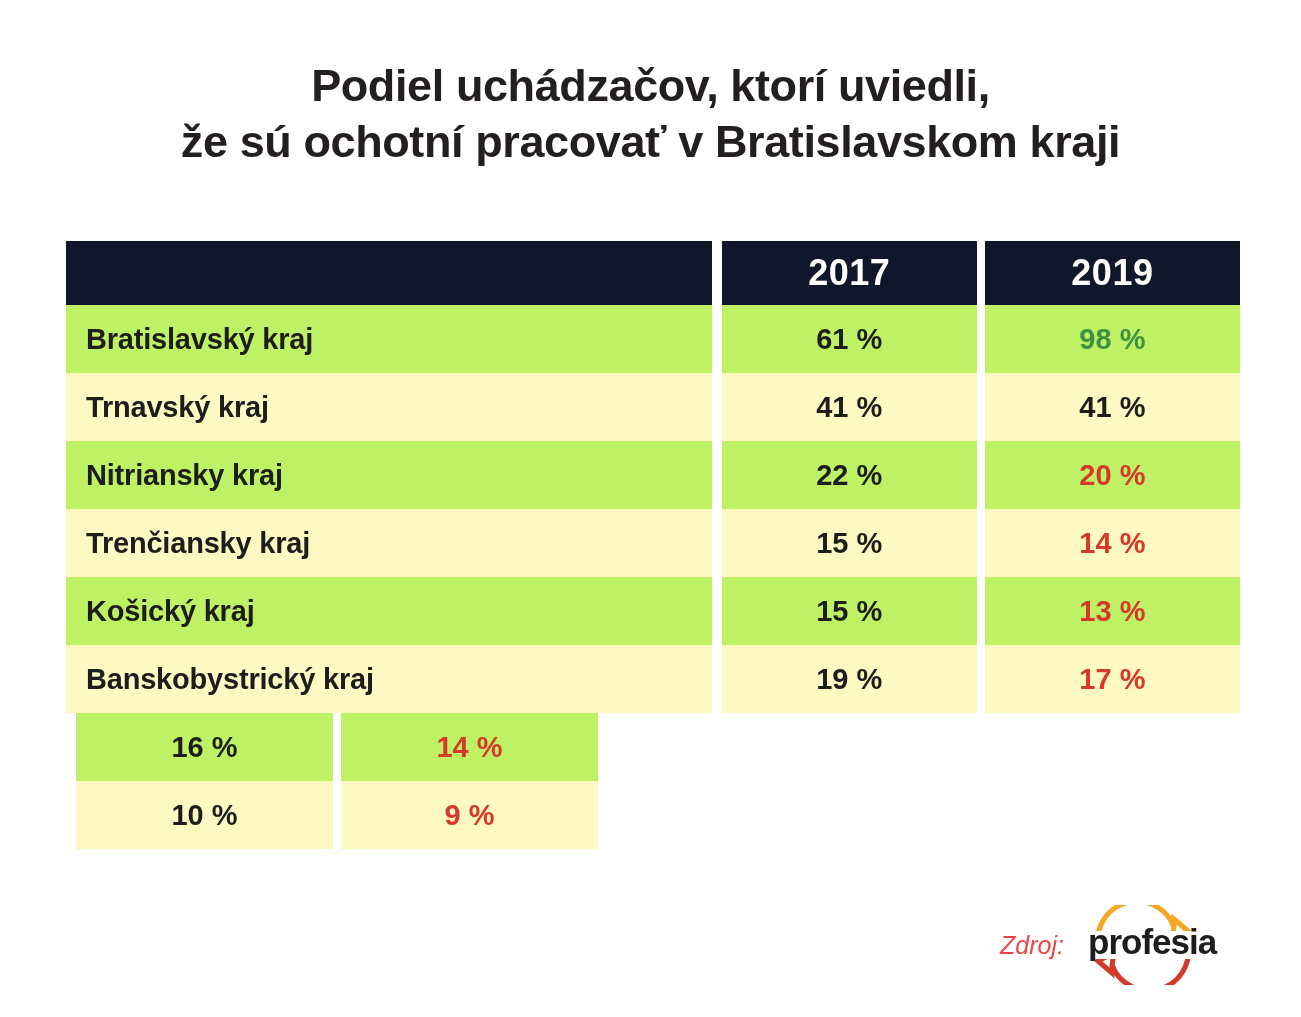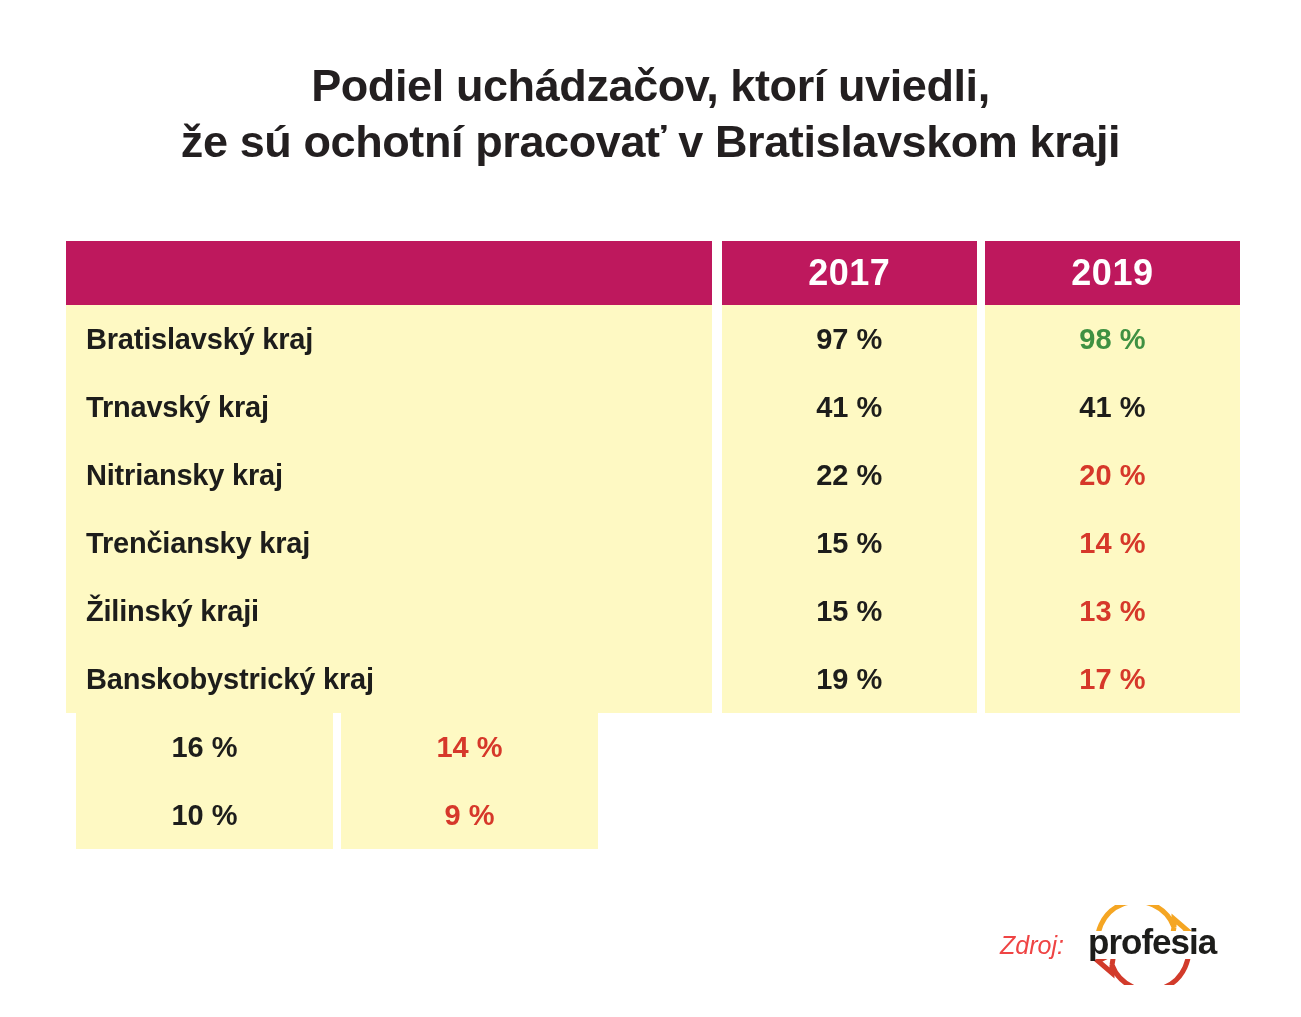--- a/index.html
+++ b/index.html
@@ -75,25 +75,25 @@
     margin-left: 10px;
     justify-content: center;
   }
   .cell-v2 {
     width: 257px;
     margin-left: 8px;
     justify-content: center;
   }
 
   
-  .header-row .cell { background: #be185d; }
+  .header-row .cell { background: #0f172a; }
 
   
   .row.band-peach .cell { background: #fef9c3; }
-  .row.band-white .cell { background: #fef9c3; }
+  .row.band-white .cell { background: #bef264; }
 
   .header-year {
     font-family: "Liberation Sans", sans-serif;
     font-weight: bold;
     font-size: 36px;
     color: #ffffff;
     letter-spacing: 0.5px;
   }
 
   .region-name {
@@ -168,21 +168,21 @@
         <span class="header-year">2019</span>
       </div>
     </div>
 
     <div id="rows-container">
         <div class="row band-white">
           <div class="cell cell-label">
             <span class="region-name">Bratislavský kraj</span>
           </div>
           <div class="cell cell-v1">
-            <span class="value tone-dark">97 %</span>
+            <span class="value tone-dark">61 %</span>
           </div>
           <div class="cell cell-v2">
             <span class="value tone-green">98 %</span>
           </div>
         </div>
         <div class="row band-peach">
           <div class="cell cell-label">
             <span class="region-name">Trnavský kraj</span>
           </div>
           <div class="cell cell-v1">
@@ -209,21 +209,21 @@
           </div>
           <div class="cell cell-v1">
             <span class="value tone-dark">15 %</span>
           </div>
           <div class="cell cell-v2">
             <span class="value tone-red">14 %</span>
           </div>
         </div>
         <div class="row band-white">
           <div class="cell cell-label">
-            <span class="region-name">Žilinský kraji</span>
+            <span class="region-name">Košický kraj</span>
           </div>
           <div class="cell cell-v1">
             <span class="value tone-dark">15 %</span>
           </div>
           <div class="cell cell-v2">
             <span class="value tone-red">13 %</span>
           </div>
         </div>
         <div class="row band-peach">
           <div class="cell cell-label">

